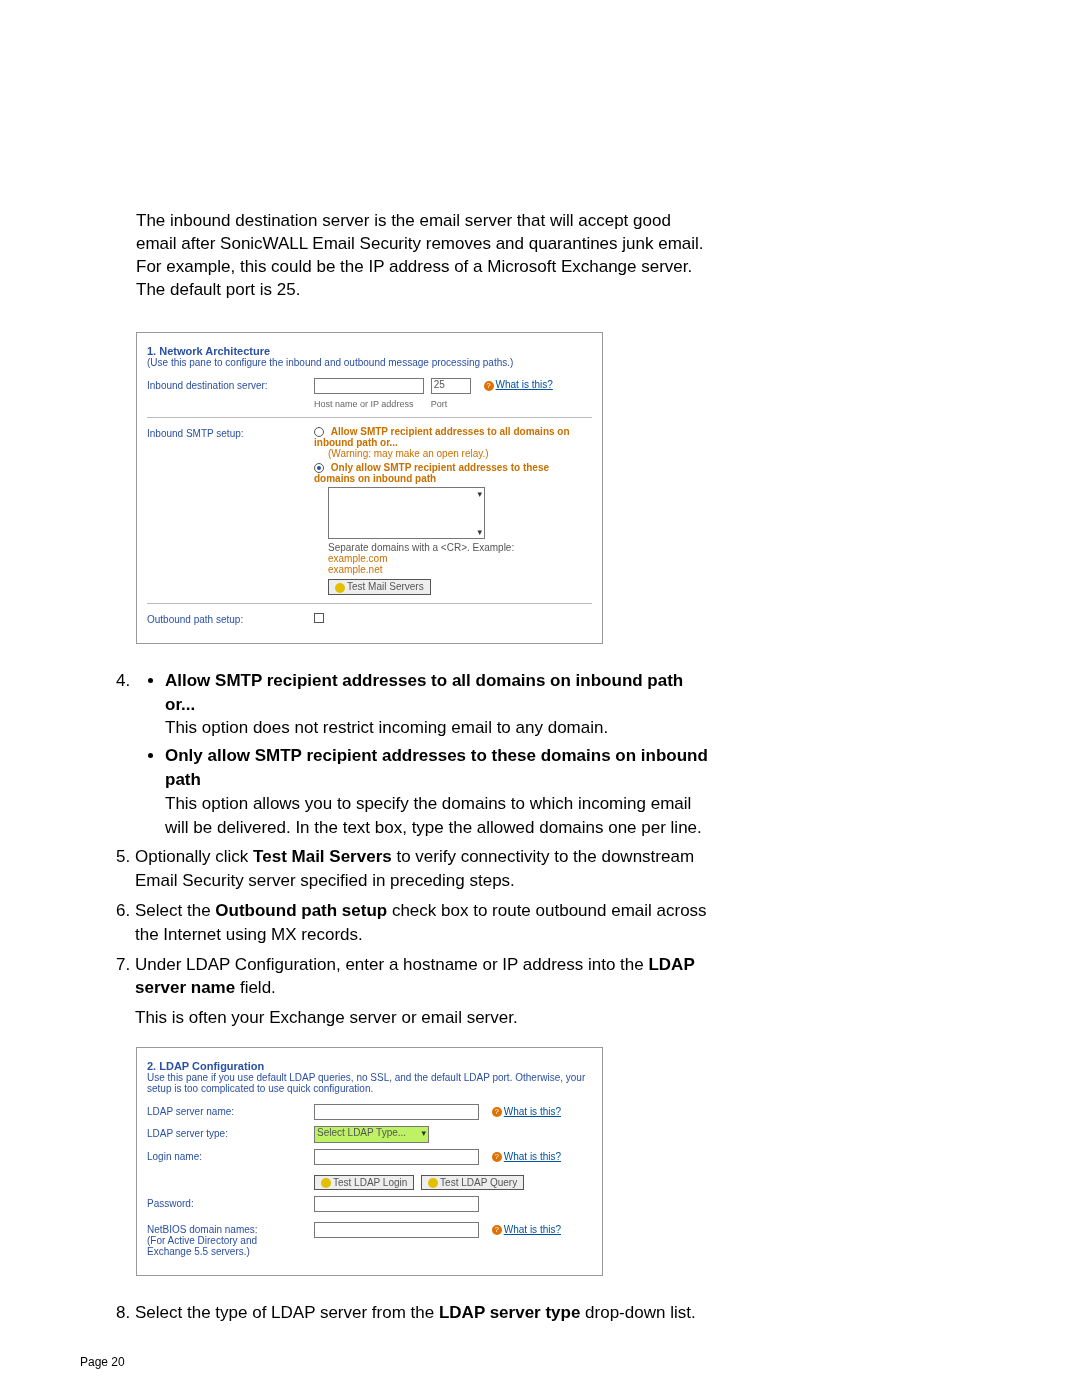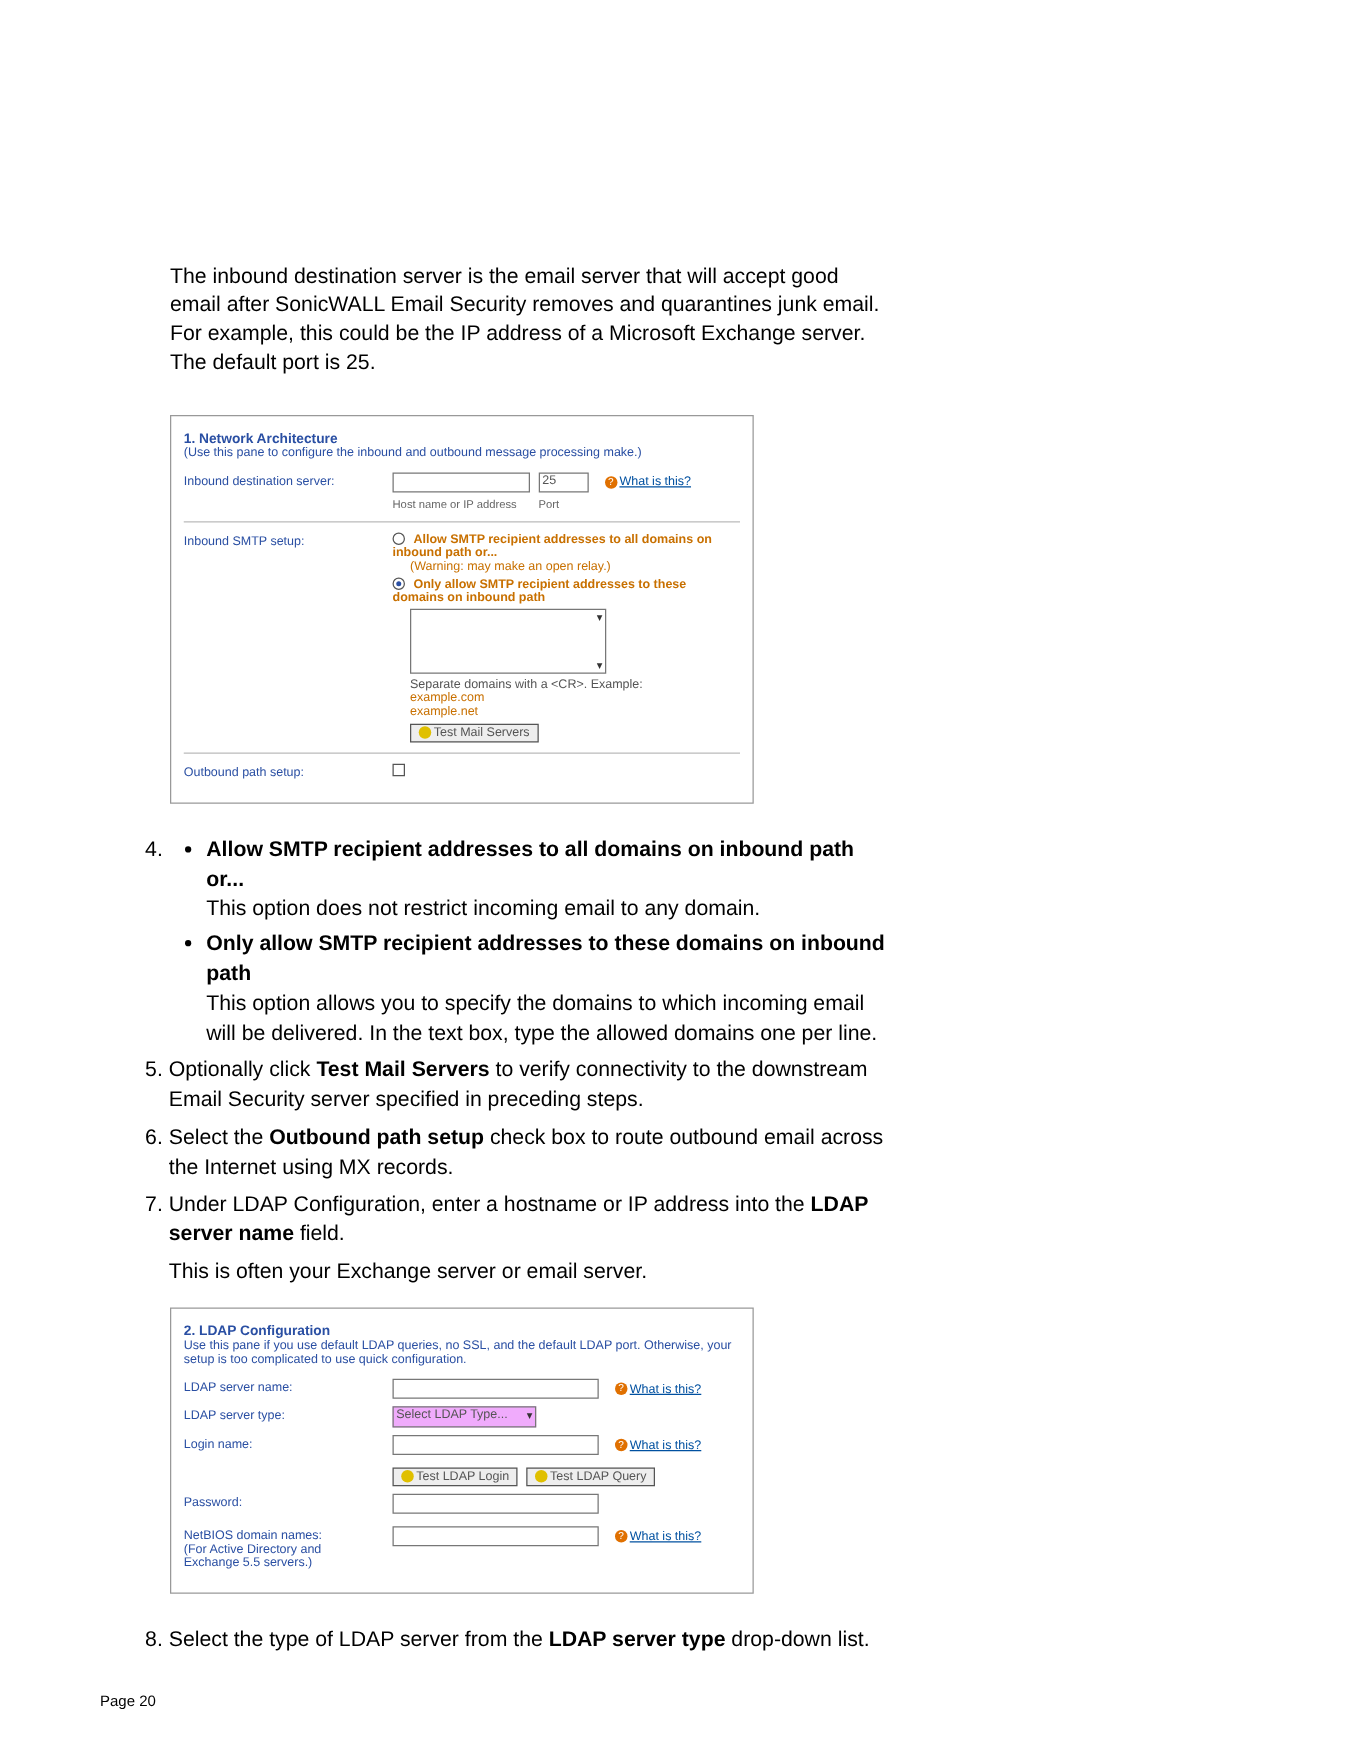--- a/index.html
+++ b/index.html
@@ -145,21 +145,21 @@
     color: #C87000;
   }
   .ss-hr {
     border: none;
     border-top: 1px solid #bbb;
     margin: 8px 0;
   }
   .ss-select {
     border: 1px solid #777;
     height: 17px;
-    background: #f0abfc;
+    background: #bef264;
     display: inline-block;
     width: 115px;
     font-size: 10px;
     padding: 0 2px;
     box-sizing: border-box;
     position: relative;
   }
 
   ol.main-list {
     font-size: 17px;
@@ -188,21 +188,21 @@
 </style>
 </head>
 <body>
 
 <div class="page">
 
   <div class="intro">The inbound destination server is the email server that will accept good email after SonicWALL Email Security removes and quarantines junk email. For example, this could be the IP address of a Microsoft Exchange server. The default port is 25.</div>
 
   <div class="screenshot">
     <div class="ss-section-title">1. Network Architecture</div>
-    <div class="ss-subtitle">(Use this pane to configure the inbound and outbound message processing make.)</div>
+    <div class="ss-subtitle">(Use this pane to configure the inbound and outbound message processing paths.)</div>
 
     <div class="ss-row">
       <div class="ss-label-col">Inbound destination server:</div>
       <div class="ss-content-col">
         <span class="ss-input" style="width:110px;"></span>
         <span class="ss-input" style="width:40px;margin-left:4px;">25</span>
         <span style="margin-left:10px;">
           <span class="help-icon">?</span><span class="ss-link">What is this?</span>
         </span>
         <div class="ss-gap"></div>

